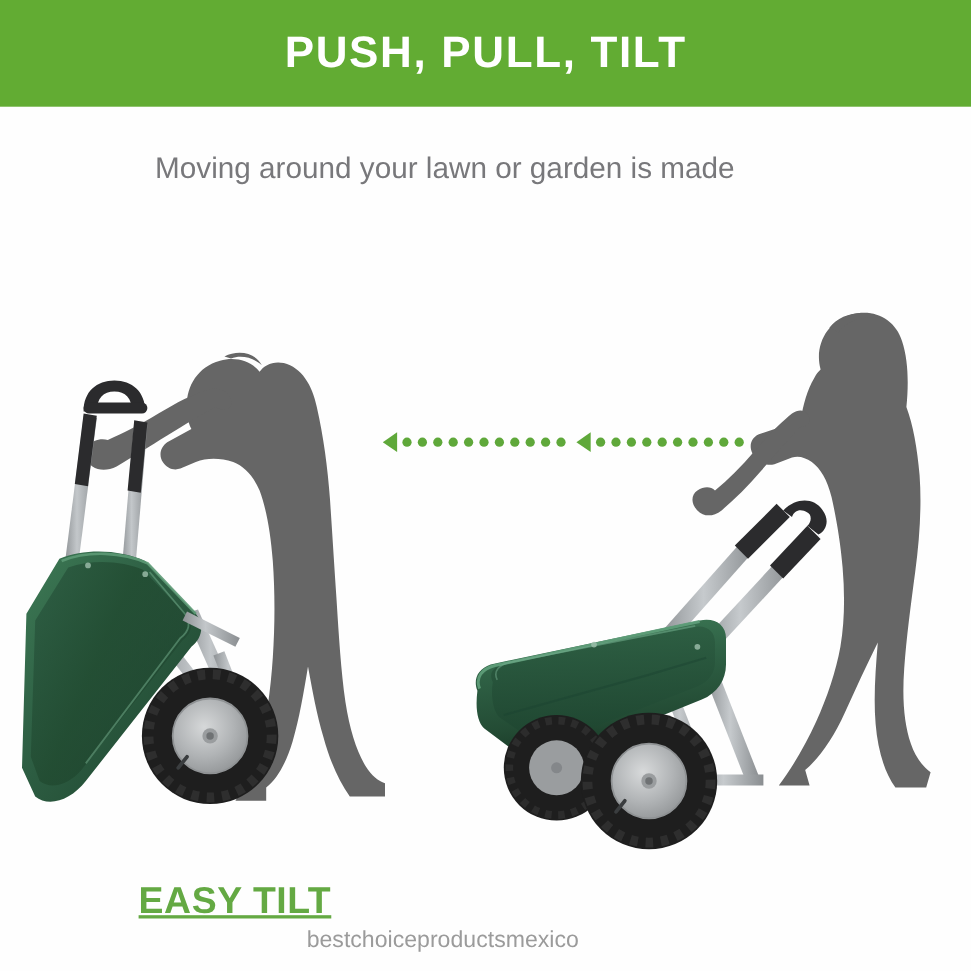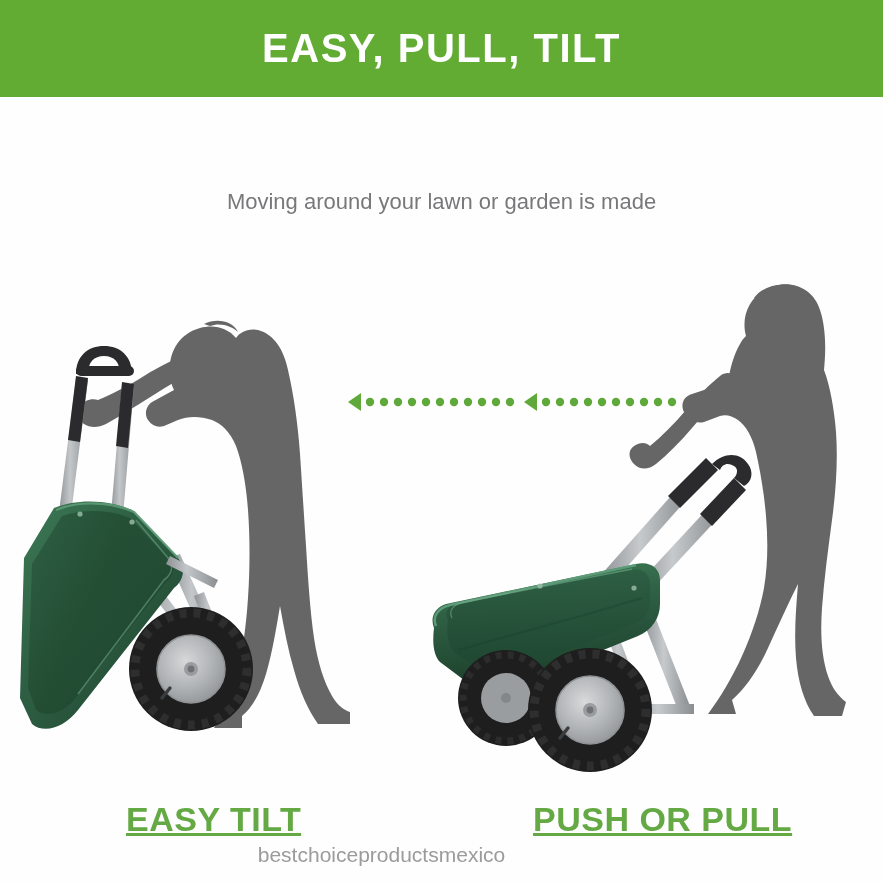--- a/index.html
+++ b/index.html
@@ -42,26 +42,24 @@
     letter-spacing: 1.5px;
     font-family: "Liberation Sans", sans-serif;
   }
 
   
   .subtitle {
     position: absolute;
     left: 141px;
     top: 138px;
     width: 601px;
-    text-align: center;
     color: #78787b;
-    font-size: 22px;
+    font-size: 27px;
     line-height: 31px;
     font-family: "Liberation Sans", sans-serif;
-    margin-top: 48px;
   }
 
   
   .arrow-row {
     position: absolute;
     left: 348px;
     top: 391px;
     width: 330px;
     height: 22px;
   }
@@ -91,29 +89,30 @@
   
   .watermark {
     position: absolute;
     left: 0;
     top: 843px;
     width: 763px;
     text-align: center;
     color: #9b9b9b;
     font-size: 21px;
     font-family: "Liberation Sans", sans-serif;
+    padding-left: 21px;
   }
 </style>
 </head>
 <body>
 
 <div id="infographic">
 
   <div class="header-bar"></div>
-  <div class="header-title">EASY, PULL, TILT</div>
+  <div class="header-title">PUSH, PULL, TILT</div>
 
   <div class="subtitle">
     <div>Moving around your lawn or garden is made</div>
   </div>
 
   <div class="arrow-row">
     <svg class="arrow-svg" width="330" height="22" viewBox="0 0 330 22" xmlns="http://www.w3.org/2000/svg">
       <g fill="#5fa83a">
         <path d="M0 11 L13 2 L13 20 Z"></path>
         <circle cx="22" cy="11" r="4.2"></circle>
@@ -382,17 +381,16 @@
           <circle cx="162" cy="452" r="34" fill="none" stroke="#8f9294" stroke-width="1.6"></circle>
           <circle cx="162" cy="452" r="7" fill="#9a9d9f"></circle>
           <circle cx="162" cy="452" r="3.4" fill="#6f7274"></circle>
           <path d="M140 470 L132 480" stroke="#3a3d3f" stroke-width="3.4" stroke-linecap="round"></path>
         </g>
       </g>
     </svg>
   </div>
 
   <div class="caption caption-left">EASY TILT</div>
-  <div class="caption caption-right">PUSH OR PULL</div>
 
   <div class="watermark">bestchoiceproductsmexico</div>
 
 </div>
 
 </body></html>

